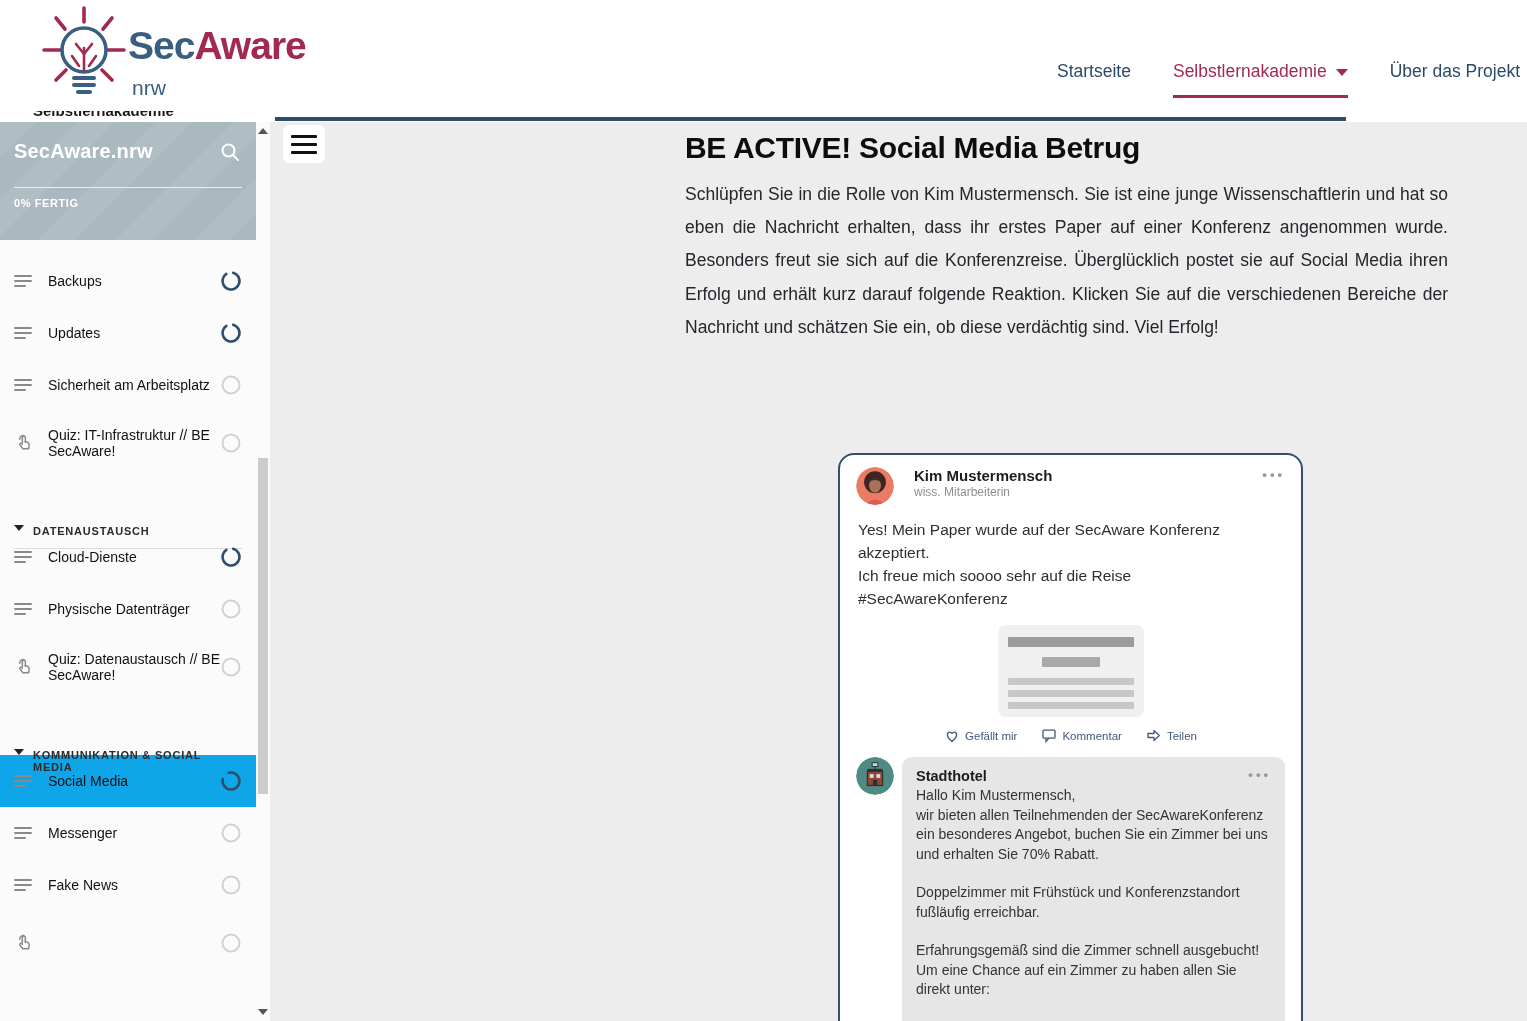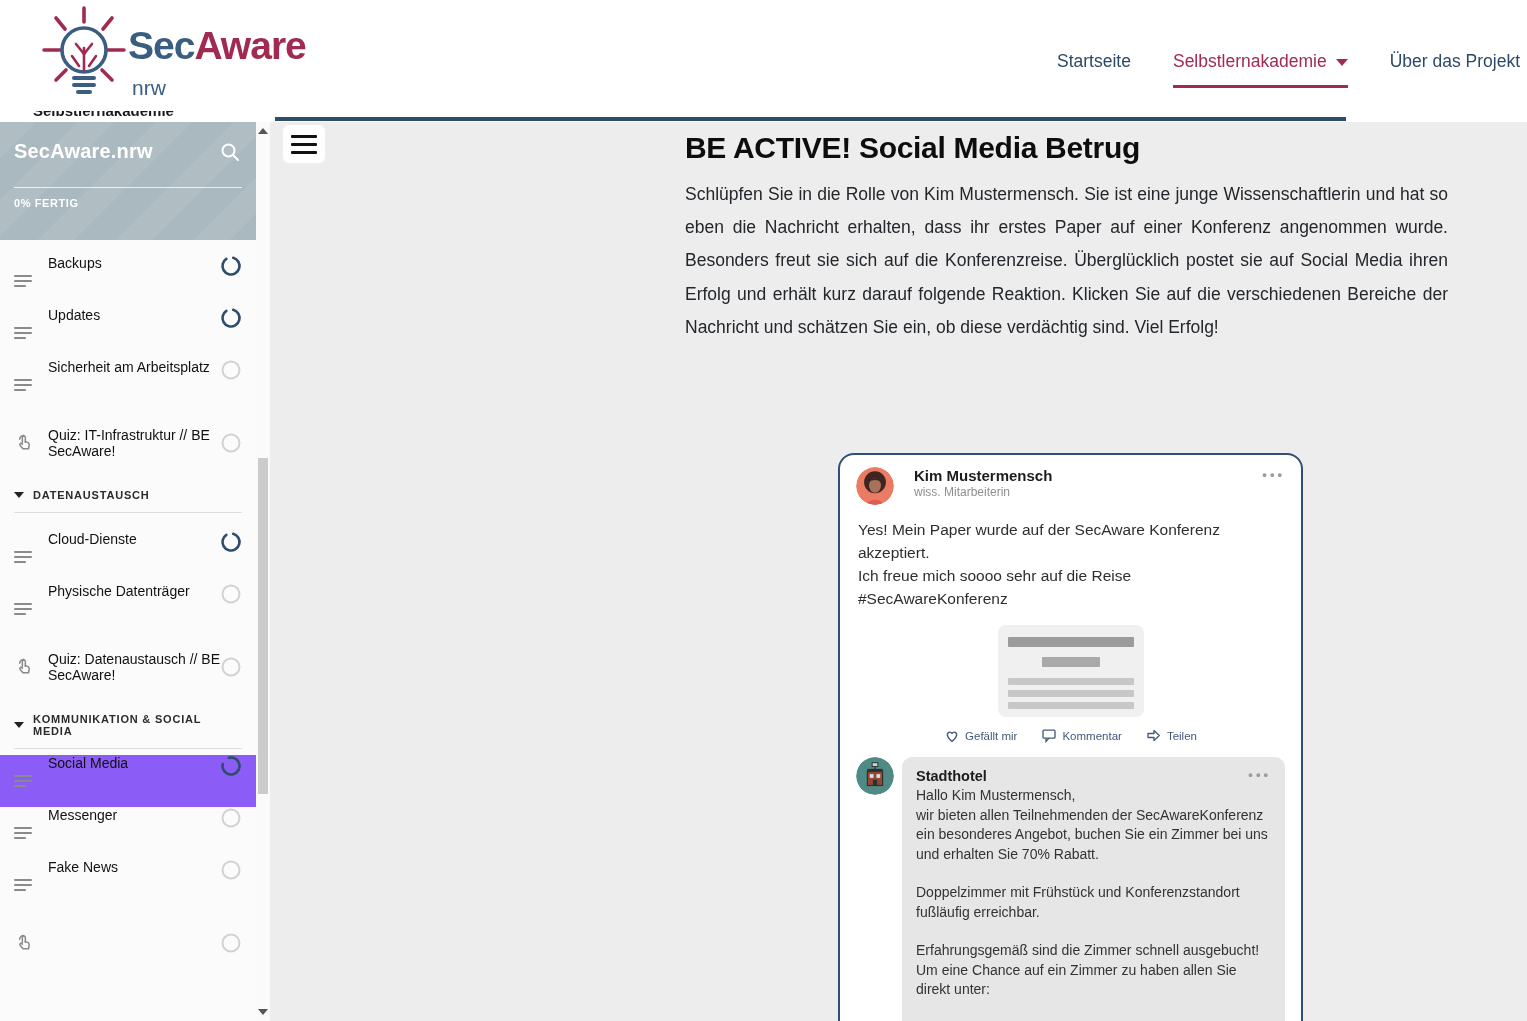--- a/index.html
+++ b/index.html
@@ -8,21 +8,21 @@
 
   
   .top-header { position:absolute; left:0; top:0; width:1527px; height:117px; background:#ffffff; }
   .logo-wrap { position:absolute; left:36px; top:4px; width:360px; height:110px; }
   .logo-bulb { position:absolute; left:0; top:0; }
   .logo-text { position:absolute; left:92px; top:20px; font-size:39px; font-weight:700; letter-spacing:-1px; }
   .logo-sec { color:#3a5e82; }
   .logo-aware { color:#a12b50; }
   .logo-sub { position:absolute; left:96px; top:72px; font-size:21px; font-weight:500; color:#3a5e82; }
 
-  .top-nav { position:absolute; right:7px; top:50px; display:flex; gap:42px; align-items:flex-start; }
+  .top-nav { position:absolute; right:7px; top:60px; display:flex; gap:42px; align-items:flex-start; }
   .nav-link { font-size:17.5px; font-weight:500; color:#2c4a67; cursor:pointer; line-height:22px; }
   .nav-link.active { color:#a12b50; padding-bottom:13px; border-bottom:3px solid #a12b50; }
   .nav-caret { display:inline-block; width:0; height:0; border-left:6px solid transparent; border-right:6px solid transparent; border-top:7px solid #a12b50; margin-left:9px; vertical-align:middle; }
 
   
   .clipped-sliver { position:absolute; left:33px; top:111px; width:150px; height:9px; overflow:hidden; }
   .clipped-sliver span { display:block; margin-top:-9px; font-size:15px; font-weight:700; color:#1a1a1a; }
 
   
   .sidebar { position:absolute; left:0; top:122px; width:256px; height:899px; background:#fbfbfb; overflow:hidden; }
@@ -30,31 +30,31 @@
     background:#aab9c0;
     background-image:repeating-linear-gradient(135deg, rgba(255,255,255,0.07) 0 26px, rgba(255,255,255,0) 26px 55px);
   }
   .side-title-row { display:flex; align-items:center; padding:18px 16px 0 14px; }
   .side-title { color:#ffffff; font-size:20px; font-weight:700; letter-spacing:0.2px; }
   .side-search { margin-left:auto; cursor:pointer; }
   .side-divider { margin:24px 14px 0 14px; height:1px; background:rgba(255,255,255,0.75); }
   .side-progress { padding:9px 0 0 14px; color:#ffffff; font-size:11px; font-weight:700; letter-spacing:0.6px; }
 
   .side-items { position:absolute; left:0; top:118px; width:256px; padding-top:15px; }
-  .side-item { display:flex; padding:0 14px; height:52px; cursor:pointer; }
+  .side-item { display:flex; align-items:center; padding:0 14px; height:52px; cursor:pointer; }
   .side-item.quiz { height:64px; align-items:center; }
-  .side-item.active { background:#8b5cf6; }
+  .side-item.active { background:#0ea5e9; }
   .item-icon { width:22px; flex:0 0 22px; margin-right:12px; display:flex; align-items:center; }
   .item-label { font-size:14px; color:#111111; line-height:16px; }
   .lesson .item-label { white-space:nowrap; }
   .quiz .item-label { width:176px; }
   .item-ring { margin-left:auto; flex:0 0 22px; }
 
   .side-section { height:56px; padding:14px 14px 0 14px; }
-  .section-row { display:flex; align-items:center; cursor:pointer; }
+  .section-row { display:flex; cursor:pointer;margin-top:36px; }
   .section-caret { width:0; height:0; border-left:5px solid transparent; border-right:5px solid transparent; border-top:6px solid #222; margin-right:9px; }
   .section-label { font-size:11px; font-weight:700; color:#2b2b2b; letter-spacing:0.8px; }
   .section-divider { margin-top:11px; height:1px; background:#dcdcdc; }
 
   
   .side-scrollbar { position:absolute; left:256px; top:122px; width:14px; height:899px; background:#fafafa; }
   .scroll-arrow-up, .scroll-arrow-down { position:absolute; left:2px; width:0; height:0; border-left:5px solid transparent; border-right:5px solid transparent; }
   .scroll-arrow-up { top:6px; border-bottom:6px solid #555; }
   .scroll-arrow-down { bottom:6px; border-top:6px solid #555; }
   .scroll-thumb { position:absolute; left:2px; top:336px; width:10px; height:336px; background:#cbcbcb; }

